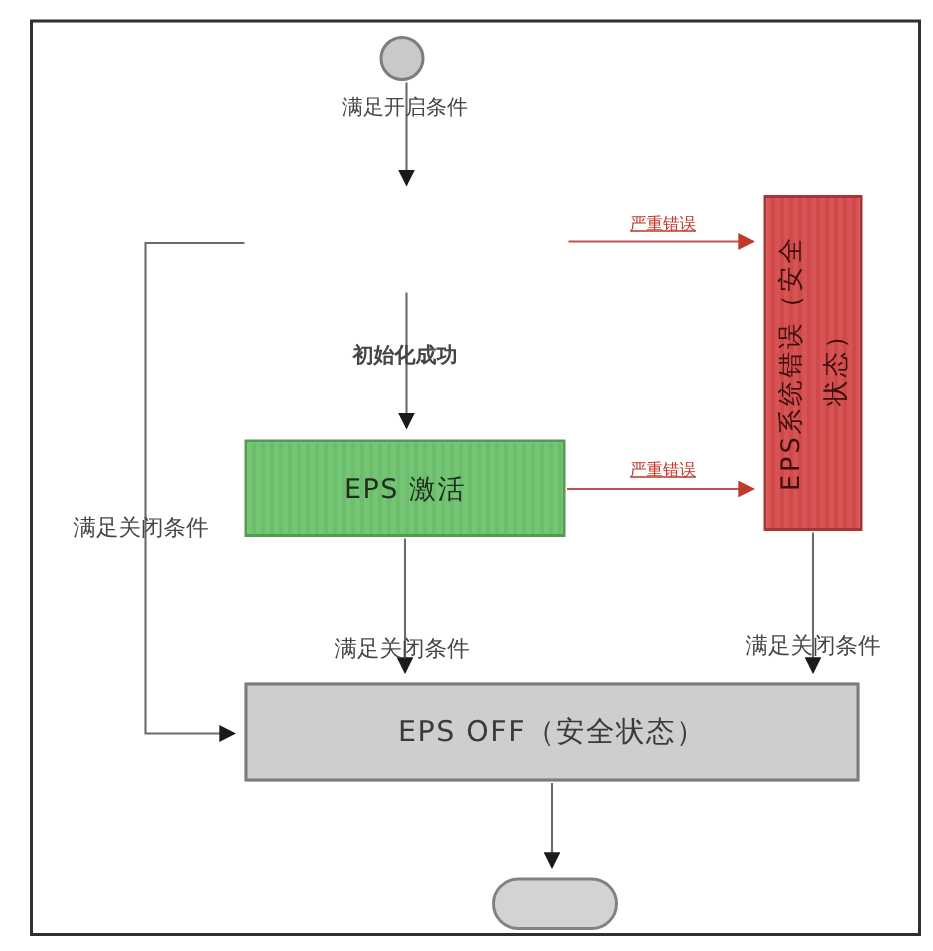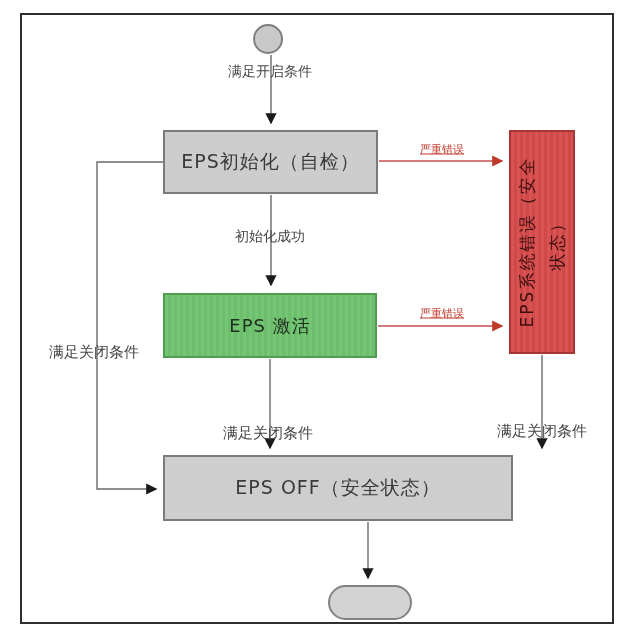--- a/index.html
+++ b/index.html
@@ -33,21 +33,21 @@
     left:509px;top:130px;width:66px;height:224px;
     background:repeating-linear-gradient(90deg,#d75454 0 3px,#d04848 3px 6px);
     border:2px solid #a93434;
   }
   .node-error .rot{
     transform:rotate(-90deg);transform-origin:center;white-space:nowrap;
     color:#3c0e0e;font-size:17px;line-height:30px;letter-spacing:2px;text-align:center;
   }
   .node-error .rot .l2{display:block;}
   .node-off{
-    left:163px;top:455px;width:350px;height:66px;
+    left:163px;top:455px;width:410px;height:66px;
     background:#cecece;border:2px solid #7b7b7b;font-size:19px;letter-spacing:1px;
   }
   .node-end{
     left:328px;top:585px;width:84px;height:35px;border-radius:18px;
     background:#d3d3d3;border:2px solid #828282;
   }
   .lbl{
     position:absolute;transform:translate(-50%,-50%);white-space:nowrap;
     color:#454545;font-size:14px;background:transparent;
   }
@@ -74,38 +74,35 @@
     <line x1="270" y1="359" x2="270" y2="448" stroke="#6b6b6b" stroke-width="1.4" marker-end="url(#ab)"></line>
     <line x1="542" y1="355" x2="542" y2="448" stroke="#6b6b6b" stroke-width="1.4" marker-end="url(#ab)"></line>
     <line x1="368" y1="522" x2="368" y2="578" stroke="#6b6b6b" stroke-width="1.4" marker-end="url(#ab)"></line>
     <line x1="379" y1="161" x2="502" y2="161" stroke="#c65050" stroke-width="1.4" marker-end="url(#ar)"></line>
     <line x1="378" y1="326" x2="502" y2="326" stroke="#c65050" stroke-width="1.4" marker-end="url(#ar)"></line>
     <polyline points="163,162 97,162 97,489 156,489" fill="none" stroke="#6b6b6b" stroke-width="1.4" marker-end="url(#ab)"></polyline>
   </svg>
 
   <div class="node node-start"></div>
 
-  <div class="node node-init">
-    <span>EPS初始化（自检）</span>
-  </div>
 
   <div class="node node-active">
     <span>EPS 激活</span>
   </div>
 
   <div class="node node-error">
     <div class="rot"><span>EPS系统错误（安全</span><span class="l2">状态）</span></div>
   </div>
 
   <div class="node node-off">
     <span>EPS OFF（安全状态）</span>
   </div>
 
   <div class="node node-end"></div>
 
   <div class="lbl" style="left:270px;top:72px;">满足开启条件</div>
-  <div class="lbl" style="left:270px;top:237px;">初始化成功</div>
+  <div class="lbl" style="left:270px;top:237px;font-weight:bold;">初始化成功</div>
   <div class="lbl lbl-err" style="left:442px;top:149px;">严重错误</div>
   <div class="lbl lbl-err" style="left:442px;top:313px;">严重错误</div>
   <div class="lbl lbl-close" style="left:268px;top:397px;">满足关闭条件</div>
   <div class="lbl lbl-close" style="left:542px;top:395px;">满足关闭条件</div>
   <div class="lbl lbl-close" style="left:94px;top:316px;">满足关闭条件</div>
 </div>
 
 </body></html>

